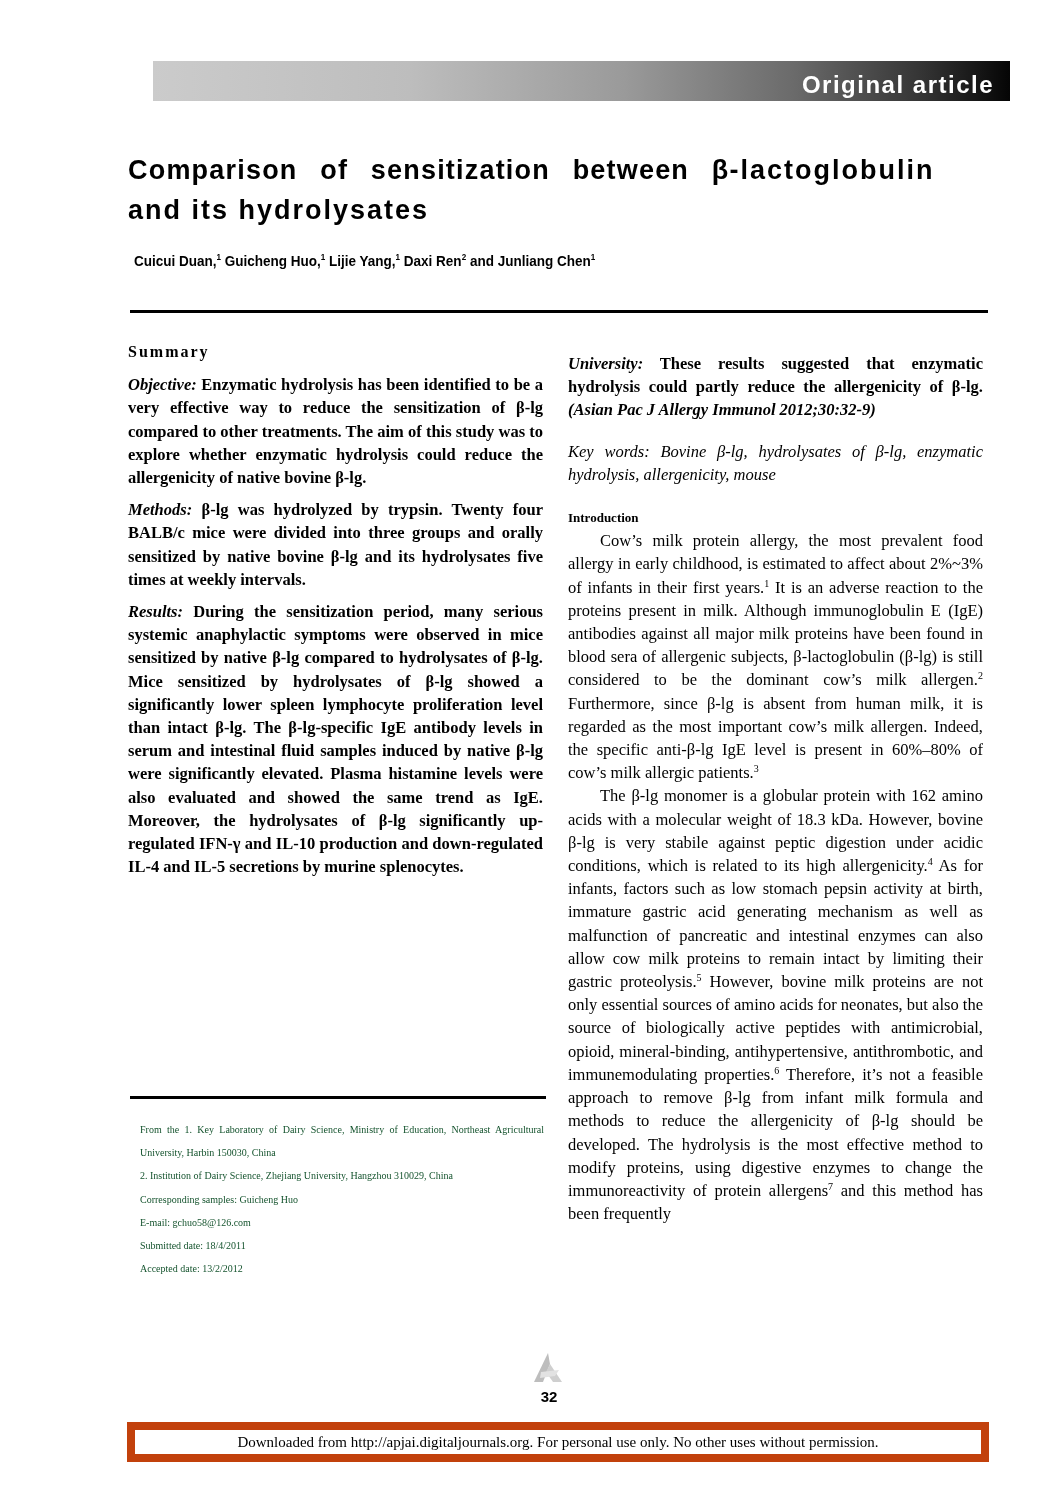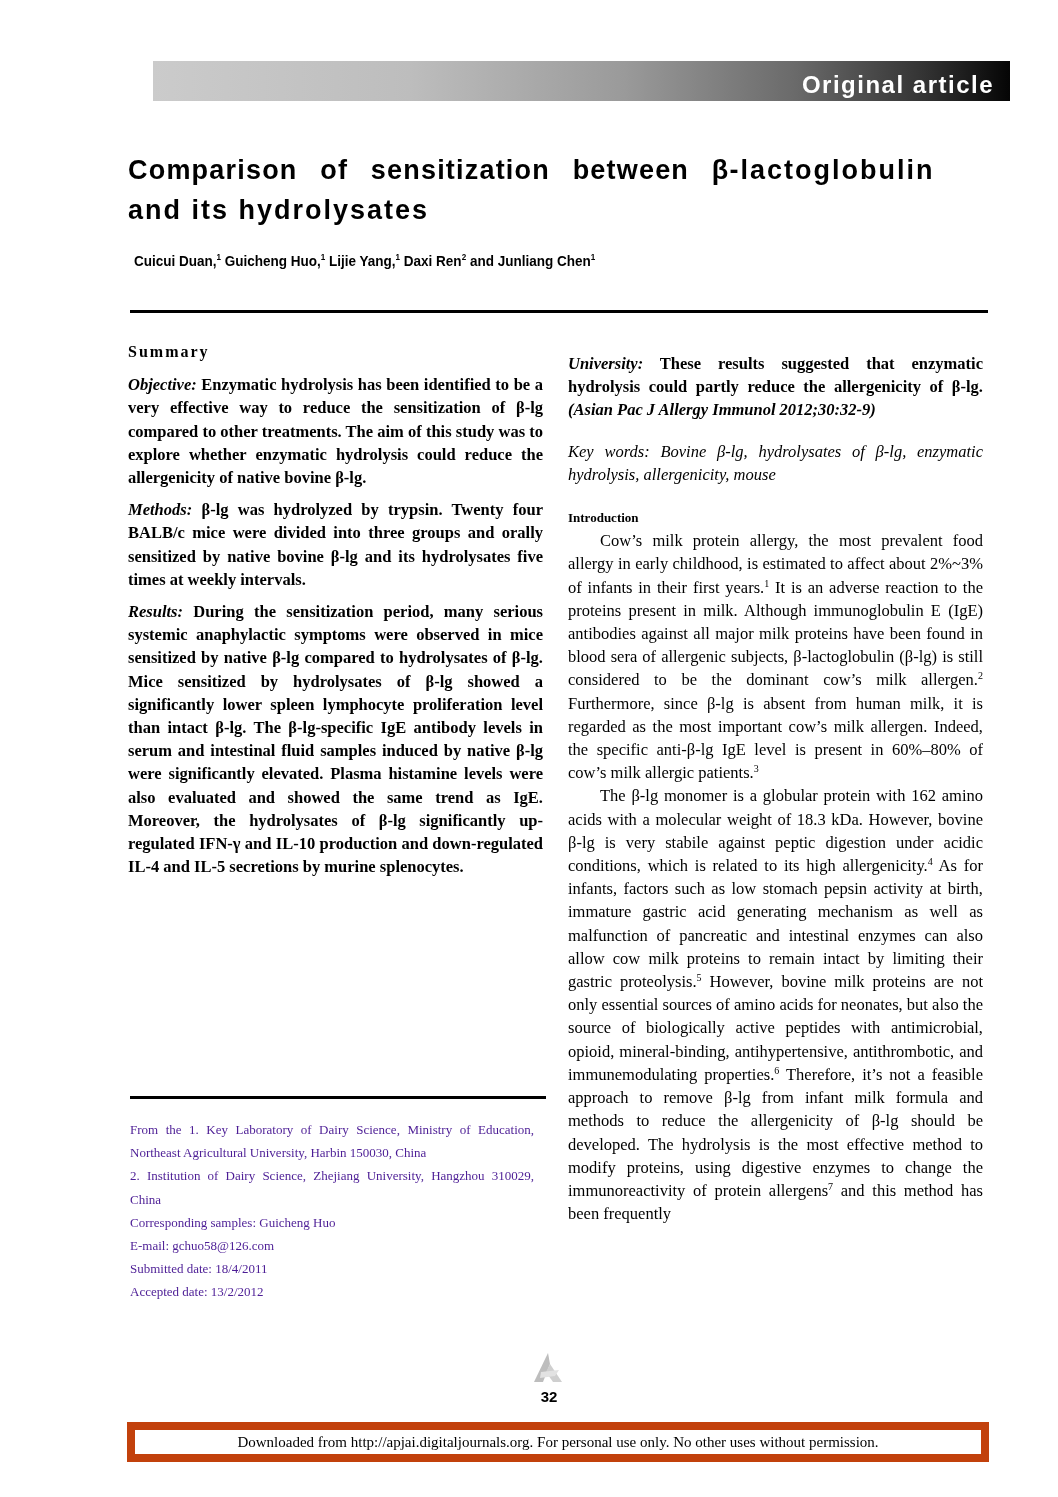--- a/index.html
+++ b/index.html
@@ -45,22 +45,22 @@
   .abs-para { font-weight: bold; margin: 0 0 9px 0; }
   .abs-para .lbl { font-style: italic; }
   .kw { margin-top: 18px; font-style: italic; }
   .kw .lbl { font-weight: normal; }
   .intro-head { font-weight: bold; font-size: 13px; margin-top: 20px; }
   .body-para { margin: 0; text-indent: 32px; }
   sup { font-size: 10px; line-height: 0; }
 
   #rule-foot { left: 130px; top: 1096px; width: 416px; height: 3px; background: #000; }
   #footnote {
-    left: 130px; top: 1118px; width: 404px;
-    font-family: "Liberation Serif", serif; font-size: 13px; line-height: 23.2px; color: #4c1d95;
+    left: 140px; top: 1118px; width: 404px;
+    font-family: "Liberation Serif", serif; font-size: 10px; line-height: 23.2px; color: #14532d;
     text-align: justify;
   }
   #footnote div { margin: 0; }
 
   
   #logo { left: 531px; top: 1352px; width: 34px; height: 32px; }
   #page-num {
     left: 529px; top: 1388px; width: 40px; text-align: center;
     font-family: "Liberation Sans", sans-serif; font-weight: bold; font-size: 15px;
   }

